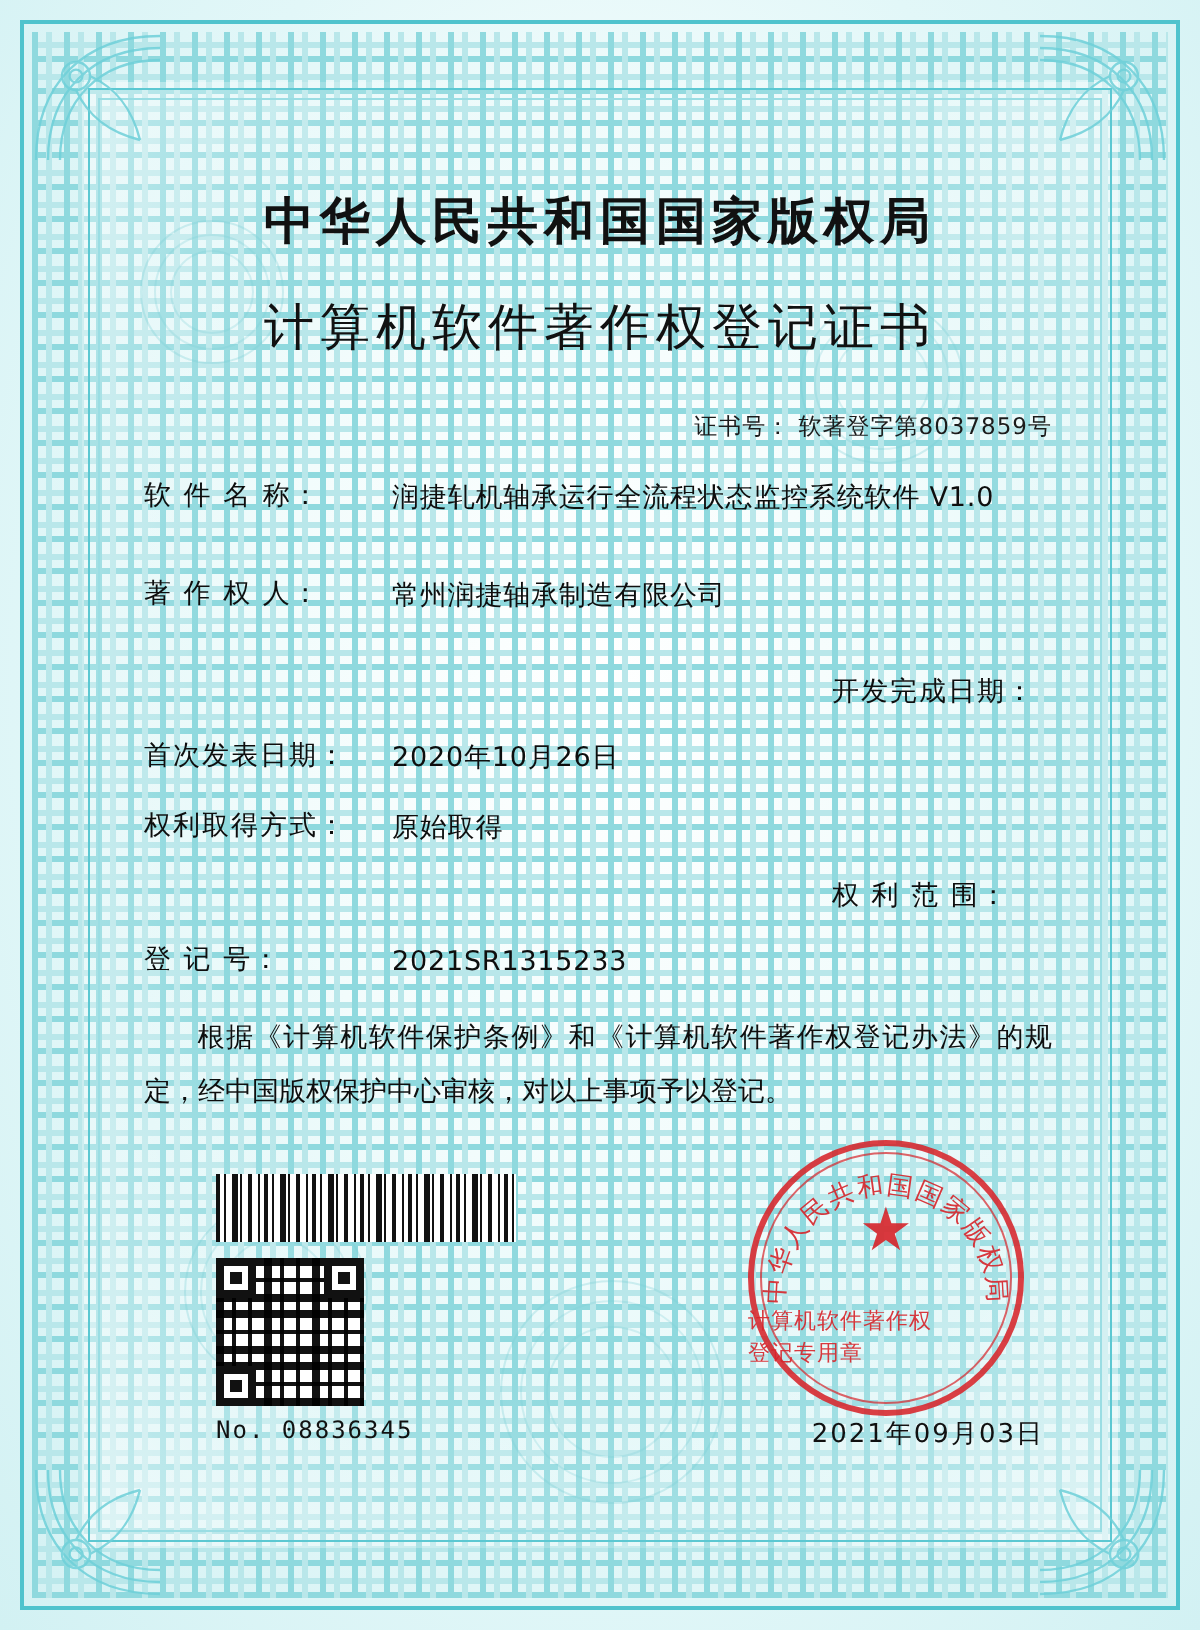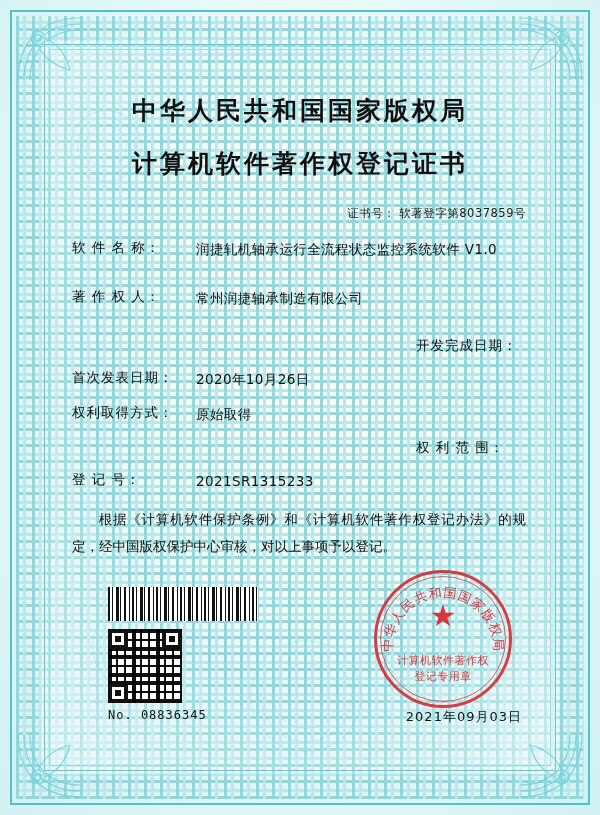--- a/index.html
+++ b/index.html
@@ -114,21 +114,21 @@
     font-size: 25px;
     font-weight: bold;
     letter-spacing: 3px;
     color: #111111;
     margin-top: 34px;
   }
   .title-sub {
     text-align: center;
     font-family: "DejaVu Serif", "Liberation Serif", serif;
     font-size: 25px;
-    font-weight: bold;
+    font-weight: normal;
     letter-spacing: 3px;
     color: #111111;
     margin-top: 20px;
   }
 
   .cert-no {
     margin-top: 26px;
     text-align: right;
     padding-right: 14px;
     font-size: 11.5px;
@@ -277,21 +277,21 @@
     fill: #d7242a;
     font-size: 13px;
     font-family: "DejaVu Serif", "Liberation Serif", serif;
     letter-spacing: 1px;
     opacity: .9;
   }
   .seal-line {
     position: absolute;
     left: 0;
     width: 100%;
-    text-align: center;
+    text-align: left;
     color: #d7242a;
     font-size: 11px;
     font-family: "DejaVu Serif", "Liberation Serif", serif;
     letter-spacing: .5px;
     opacity: .9;
   }
   .seal-l1 { top: 60%; }
   .seal-l2 { top: 72%; }
 </style>
 </head>

